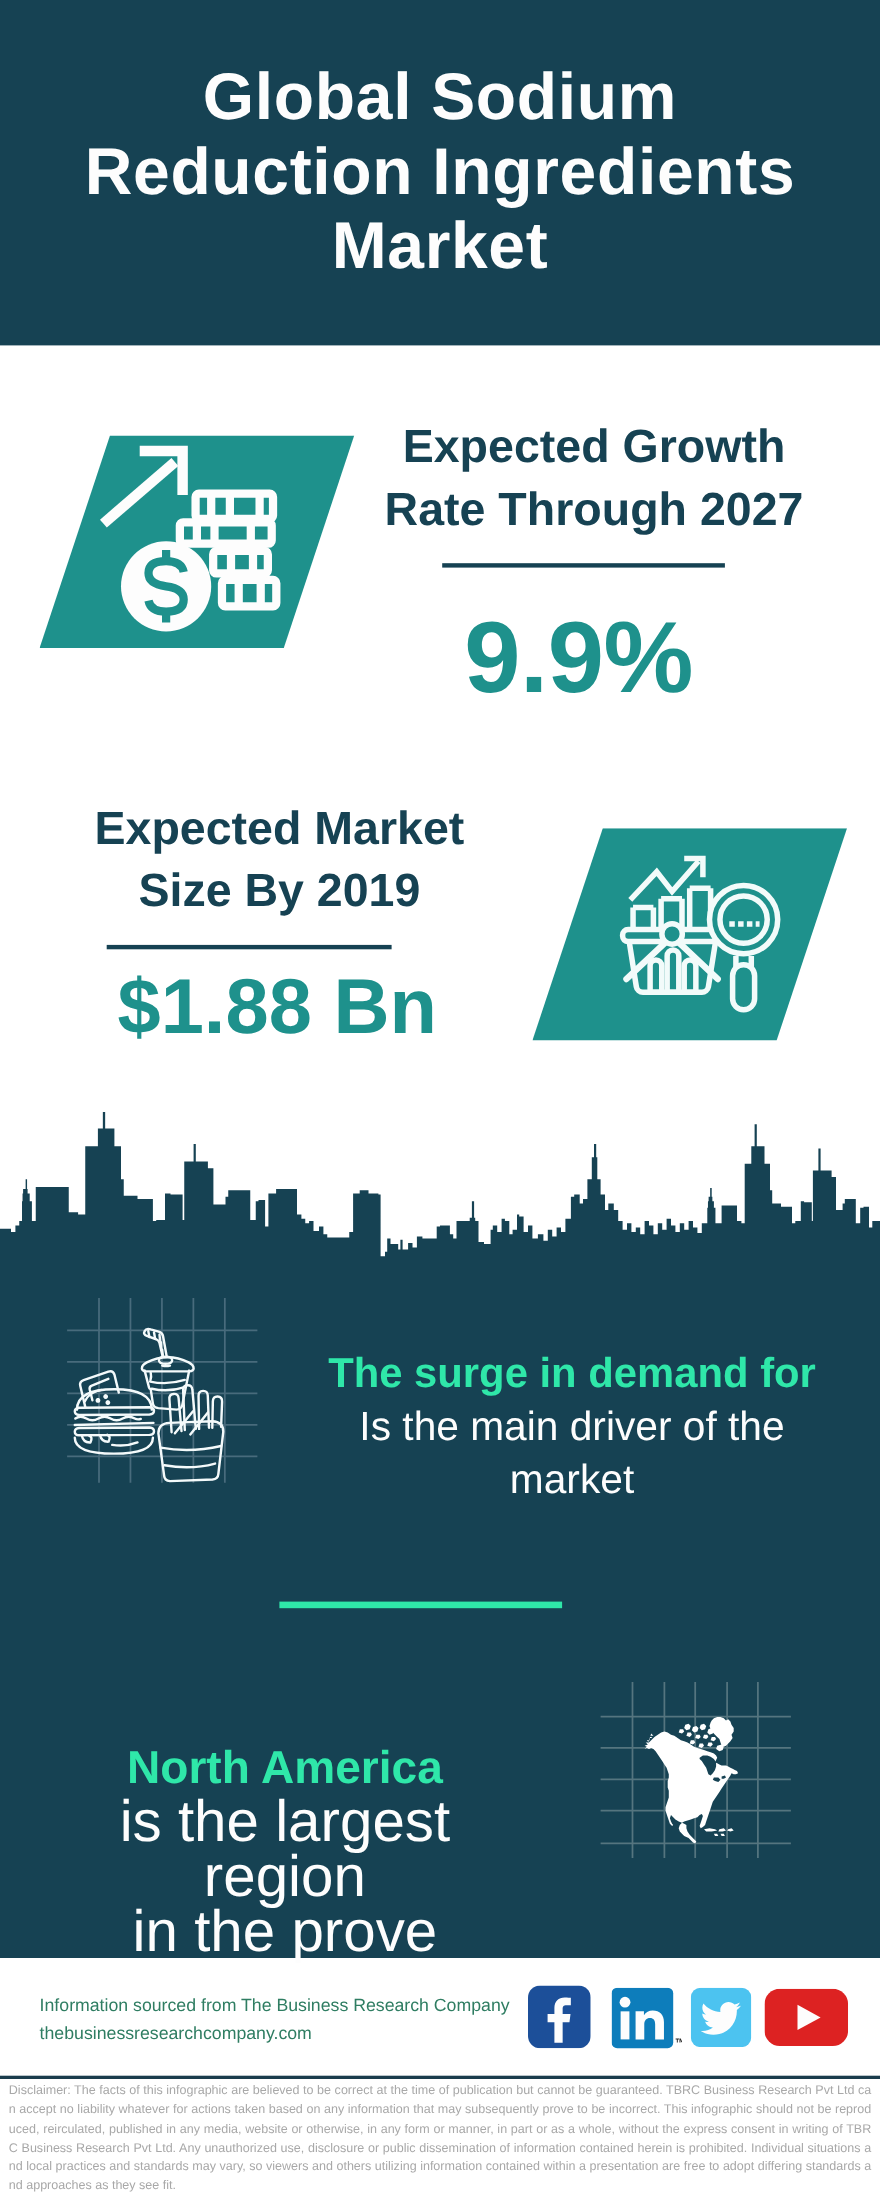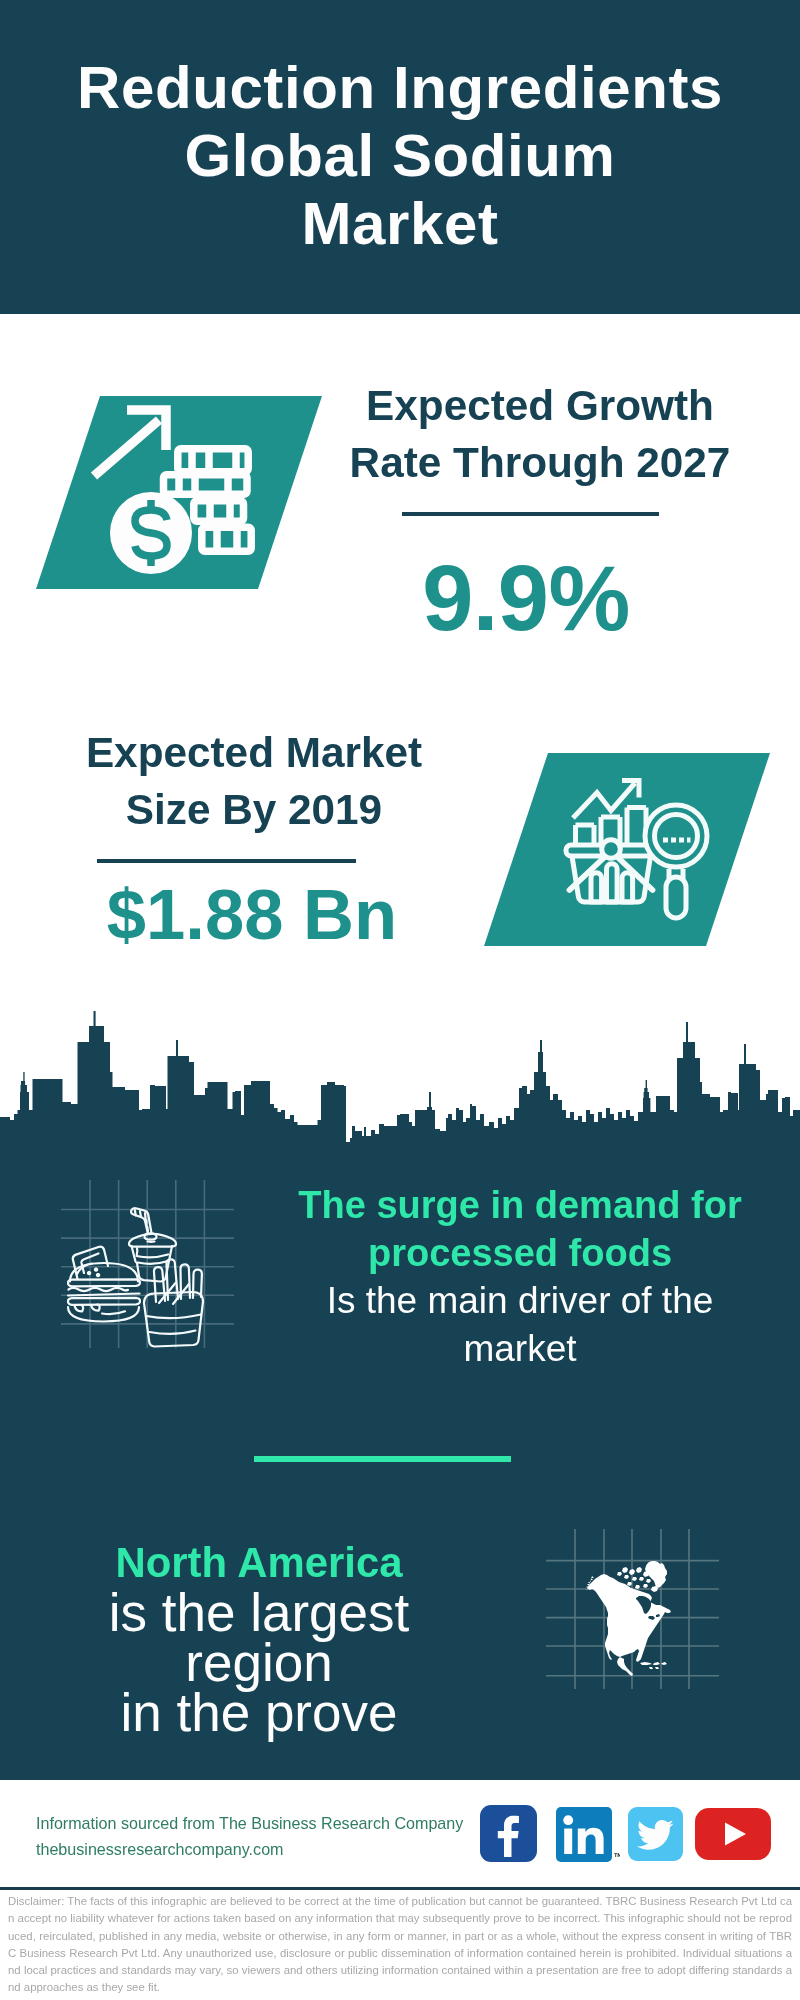--- a/index.html
+++ b/index.html
@@ -16,42 +16,42 @@
   
   .para{position:absolute;}
   .stat-title{position:absolute;color:#164253;font-weight:bold;font-size:42.3px;line-height:57px;text-align:center;}
   .stat-rule{position:absolute;height:3.5px;background:#164253;}
   .stat-value{position:absolute;color:#1e918c;font-weight:bold;font-size:96px;line-height:100px;text-align:center;}
 
   
   .darkband{position:absolute;left:0;width:800px;background:#164253;}
   .grn{color:#2fe7a9;}
   .wht{color:#fdfdfd;}
-  .claim{position:absolute;text-align:center;font-size:38px;line-height:48px;font-weight:normal;}
+  .claim{position:absolute;text-align:center;font-size:38px;line-height:48px;font-weight:normal;margin-top:44px;}
   .claim .grn{font-weight:bold;font-size:38px;}
   .claim .wht{font-weight:normal;font-size:37px;}
   .claim2 .grn{font-size:41.9px;}
   .claim2 .wht{font-size:53px;}
   .claim2{line-height:50px;}
   .mid-rule{position:absolute;height:6px;background:#2fe7a9;}
 
   
   .foot-src{position:absolute;color:#2f7d62;font-size:16.1px;line-height:25.5px;}
   .social{position:absolute;display:block;line-height:0;}
   .rule-dark{position:absolute;left:0;width:800px;height:3px;background:#1b3c4c;}
   .disclaimer{position:absolute;color:#a8a8a8;font-size:11.4px;line-height:17.3px;text-align:justify;word-break:break-all;}
 </style>
 </head>
 <body>
 
 <div class="page">
   <div class="header">
     <div class="header-title">
+      <div>Global Sodium</div>
       <div>Reduction Ingredients</div>
-      <div>Global Sodium</div>
       <div>Market</div>
     </div>
   </div>
 
   <div class="para" style="left:36px;top:396px;width:287px;height:193px;">
     <svg width="287" height="193" viewBox="0 0 287 193">
       <polygon points="64,0 286,0 222,193 0,193" fill="#1e918c"></polygon>
     </svg>
   </div>
   <div class="icon-money" style="position:absolute;left:36px;top:396px;width:285px;height:193px;">
@@ -151,21 +151,20 @@
 
   <div class="darkband" style="top:1010px;height:770px;background:transparent;">
     <svg width="800" height="770" viewBox="0 1010 800 770" style="display:block">
       <rect x="0" y="1145" width="800" height="635" fill="#164253"></rect>
       <path d="M0 1160 L0 1117.0 L10.0 1117.0 L10.0 1120.0 L14.0 1120.0 L14.0 1114.0 L17.5 1114.0 L17.5 1110.0 L20.0 1110.0 L20.0 1092.0 L20.5 1092.0 L20.5 1085.0 L21.0 1085.0 L21.0 1081.0 L23.3 1081.0 L23.3 1072.0 L23.8 1072.0 L24.6 1072.0 L24.6 1081.0 L25.1 1081.0 L25.1 1085.0 L27.0 1085.0 L27.0 1092.0 L27.5 1092.0 L29.0 1092.0 L29.0 1110.0 L31.0 1110.0 L32.5 1110.0 L32.5 1079.0 L61.0 1079.0 L62.5 1079.0 L62.5 1102.0 L71.0 1102.0 L71.0 1104.0 L77.5 1104.0 L77.5 1042.0 L89.0 1042.0 L89.0 1026.0 L93.5 1026.0 L93.5 1011.0 L94.6 1011.0 L95.6 1011.0 L95.6 1026.0 L96.6 1026.0 L104.0 1026.0 L104.0 1042.0 L110.0 1042.0 L110.0 1072.0 L112.5 1072.0 L112.5 1087.0 L125.0 1087.0 L125.0 1090.0 L130.0 1090.0 L139.0 1090.0 L139.0 1110.0 L142.0 1110.0 L142.0 1109.0 L150.0 1109.0 L150.0 1085.0 L155.0 1085.0 L155.0 1086.0 L166.0 1086.0 L166.0 1109.0 L167.5 1109.0 L167.5 1056.0 L176.0 1056.0 L176.0 1040.0 L177.2 1040.0 L178.0 1040.0 L178.0 1056.0 L179.0 1056.0 L189.0 1056.0 L189.0 1062.0 L194.0 1062.0 L194.0 1095.0 L205.0 1095.0 L205.0 1088.0 L207.5 1088.0 L207.5 1082.0 L227.5 1082.0 L227.5 1109.0 L232.5 1109.0 L232.5 1092.0 L235.0 1092.0 L235.0 1091.0 L241.0 1091.0 L241.0 1115.0 L244.0 1115.0 L244.0 1085.0 L251.0 1085.0 L251.0 1081.0 L270.0 1081.0 L270.0 1104.0 L274.0 1104.0 L274.0 1108.0 L277.5 1108.0 L277.5 1112.0 L281.0 1112.0 L281.0 1110.0 L285.0 1110.0 L285.0 1119.0 L290.0 1119.0 L290.0 1115.0 L294.0 1115.0 L294.0 1122.0 L297.5 1122.0 L297.5 1125.0 L317.5 1125.0 L317.5 1120.0 L321.0 1120.0 L321.0 1085.0 L327.0 1085.0 L327.0 1082.0 L335.0 1082.0 L335.0 1085.0 L344.0 1085.0 L344.0 1086.0 L346.0 1086.0 L346.0 1142.0 L350.0 1142.0 L350.0 1138.0 L352.0 1138.0 L352.0 1126.0 L355.0 1126.0 L355.0 1131.0 L362.0 1131.0 L362.0 1136.0 L364.0 1136.0 L364.0 1127.0 L366.0 1127.0 L366.0 1136.0 L371.0 1136.0 L371.0 1130.0 L375.0 1130.0 L375.0 1134.0 L379.0 1134.0 L379.0 1124.0 L384.0 1124.0 L384.0 1126.0 L397.0 1126.0 L397.0 1115.0 L400.0 1115.0 L400.0 1114.0 L409.0 1114.0 L409.0 1122.0 L412.0 1122.0 L412.0 1126.0 L415.0 1126.0 L415.0 1110.0 L424.0 1110.0 L427.0 1110.0 L427.0 1107.0 L429.0 1107.0 L429.0 1092.0 L430.0 1092.0 L431.0 1092.0 L431.0 1107.0 L432.0 1107.0 L432.0 1110.0 L435.0 1110.0 L435.0 1129.0 L440.0 1129.0 L440.0 1131.0 L446.0 1131.0 L446.0 1118.0 L448.0 1118.0 L448.0 1114.0 L452.0 1114.0 L452.0 1120.0 L456.0 1120.0 L456.0 1108.0 L459.0 1108.0 L459.0 1110.0 L463.0 1110.0 L463.0 1122.0 L466.0 1122.0 L466.0 1118.0 L470.0 1118.0 L470.0 1104.0 L472.0 1104.0 L472.0 1106.0 L476.0 1106.0 L476.0 1120.0 L480.0 1120.0 L480.0 1114.0 L484.0 1114.0 L484.0 1126.0 L489.0 1126.0 L489.0 1122.0 L494.0 1122.0 L494.0 1128.0 L498.0 1128.0 L498.0 1118.0 L502.0 1118.0 L502.0 1124.0 L506.0 1124.0 L506.0 1116.0 L510.0 1116.0 L510.0 1120.0 L514.0 1120.0 L514.0 1108.0 L519.0 1108.0 L519.0 1088.0 L522.0 1088.0 L522.0 1086.0 L527.0 1086.0 L527.0 1094.0 L530.0 1094.0 L530.0 1090.0 L534.0 1090.0 L534.0 1072.0 L538.0 1072.0 L538.0 1052.0 L540.0 1052.0 L540.0 1040.0 L541.0 1040.0 L542.0 1040.0 L542.0 1052.0 L543.0 1052.0 L543.0 1072.0 L546.0 1072.0 L546.0 1086.0 L550.0 1086.0 L550.0 1100.0 L553.0 1100.0 L553.0 1094.0 L558.0 1094.0 L558.0 1100.0 L562.0 1100.0 L562.0 1110.0 L566.0 1110.0 L566.0 1118.0 L570.0 1118.0 L570.0 1112.0 L574.0 1112.0 L574.0 1120.0 L578.0 1120.0 L578.0 1116.0 L582.0 1116.0 L582.0 1122.0 L586.0 1122.0 L586.0 1110.0 L590.0 1110.0 L590.0 1114.0 L594.0 1114.0 L594.0 1122.0 L598.0 1122.0 L598.0 1112.0 L602.0 1112.0 L602.0 1118.0 L606.0 1118.0 L606.0 1108.0 L610.0 1108.0 L610.0 1114.0 L614.0 1114.0 L614.0 1120.0 L618.0 1120.0 L618.0 1112.0 L622.0 1112.0 L622.0 1118.0 L626.0 1118.0 L626.0 1110.0 L630.0 1110.0 L630.0 1116.0 L634.0 1116.0 L634.0 1121.0 L638.0 1121.0 L638.0 1112.0 L643.0 1112.0 L643.0 1098.0 L643.6 1098.0 L643.6 1092.0 L644.2 1092.0 L644.2 1088.0 L645.6 1088.0 L645.6 1080.0 L646.2 1080.0 L647.0 1080.0 L647.0 1088.0 L647.6 1088.0 L647.6 1092.0 L649.0 1092.0 L649.0 1098.0 L649.6 1098.0 L650.4 1098.0 L650.4 1112.0 L652.0 1112.0 L656.0 1112.0 L656.0 1096.0 L668.0 1096.0 L670.0 1096.0 L670.0 1110.0 L674.0 1110.0 L674.0 1112.0 L677.0 1112.0 L677.0 1058.0 L683.0 1058.0 L683.0 1042.0 L686.0 1042.0 L686.0 1022.0 L687.0 1022.0 L688.0 1022.0 L688.0 1042.0 L689.0 1042.0 L695.0 1042.0 L695.0 1058.0 L700.0 1058.0 L700.0 1082.0 L702.0 1082.0 L702.0 1094.0 L710.0 1094.0 L710.0 1097.0 L714.0 1097.0 L720.0 1097.0 L720.0 1112.0 L723.0 1112.0 L723.0 1110.0 L728.0 1110.0 L728.0 1092.0 L731.0 1092.0 L731.0 1093.0 L738.0 1093.0 L738.0 1110.0 L739.0 1110.0 L739.0 1064.0 L744.0 1064.0 L744.0 1044.0 L745.2 1044.0 L746.0 1044.0 L746.0 1064.0 L747.0 1064.0 L756.0 1064.0 L756.0 1070.0 L760.0 1070.0 L760.0 1100.0 L766.0 1100.0 L766.0 1094.0 L768.0 1094.0 L768.0 1090.0 L778.0 1090.0 L778.0 1112.0 L782.0 1112.0 L782.0 1098.0 L785.0 1098.0 L785.0 1097.0 L790.0 1097.0 L790.0 1116.0 L793.0 1116.0 L793.0 1110.0 L797.0 1110.0 L800.0 1110.0 L800 1160 Z" fill="#164253"></path>
     </svg>
   </div>
 
   <div class="claim" style="left:270px;top:1181px;width:500px;">
     <div class="grn" style="font-weight:bold">The surge in demand for</div>
-    <div class="grn" style="font-weight:bold">processed foods</div>
     <div class="wht">Is the main driver of the</div>
     <div class="wht">market</div>
   </div>
   <div class="mid-rule" style="left:254px;top:1456px;width:257px;"></div>
 
   <div class="claim claim2" style="left:29px;top:1538px;width:460px;">
     <div class="grn" style="font-weight:bold">North America</div>
     <div class="wht">is the largest region</div>
     <div class="wht">in the prove</div>
   </div>

